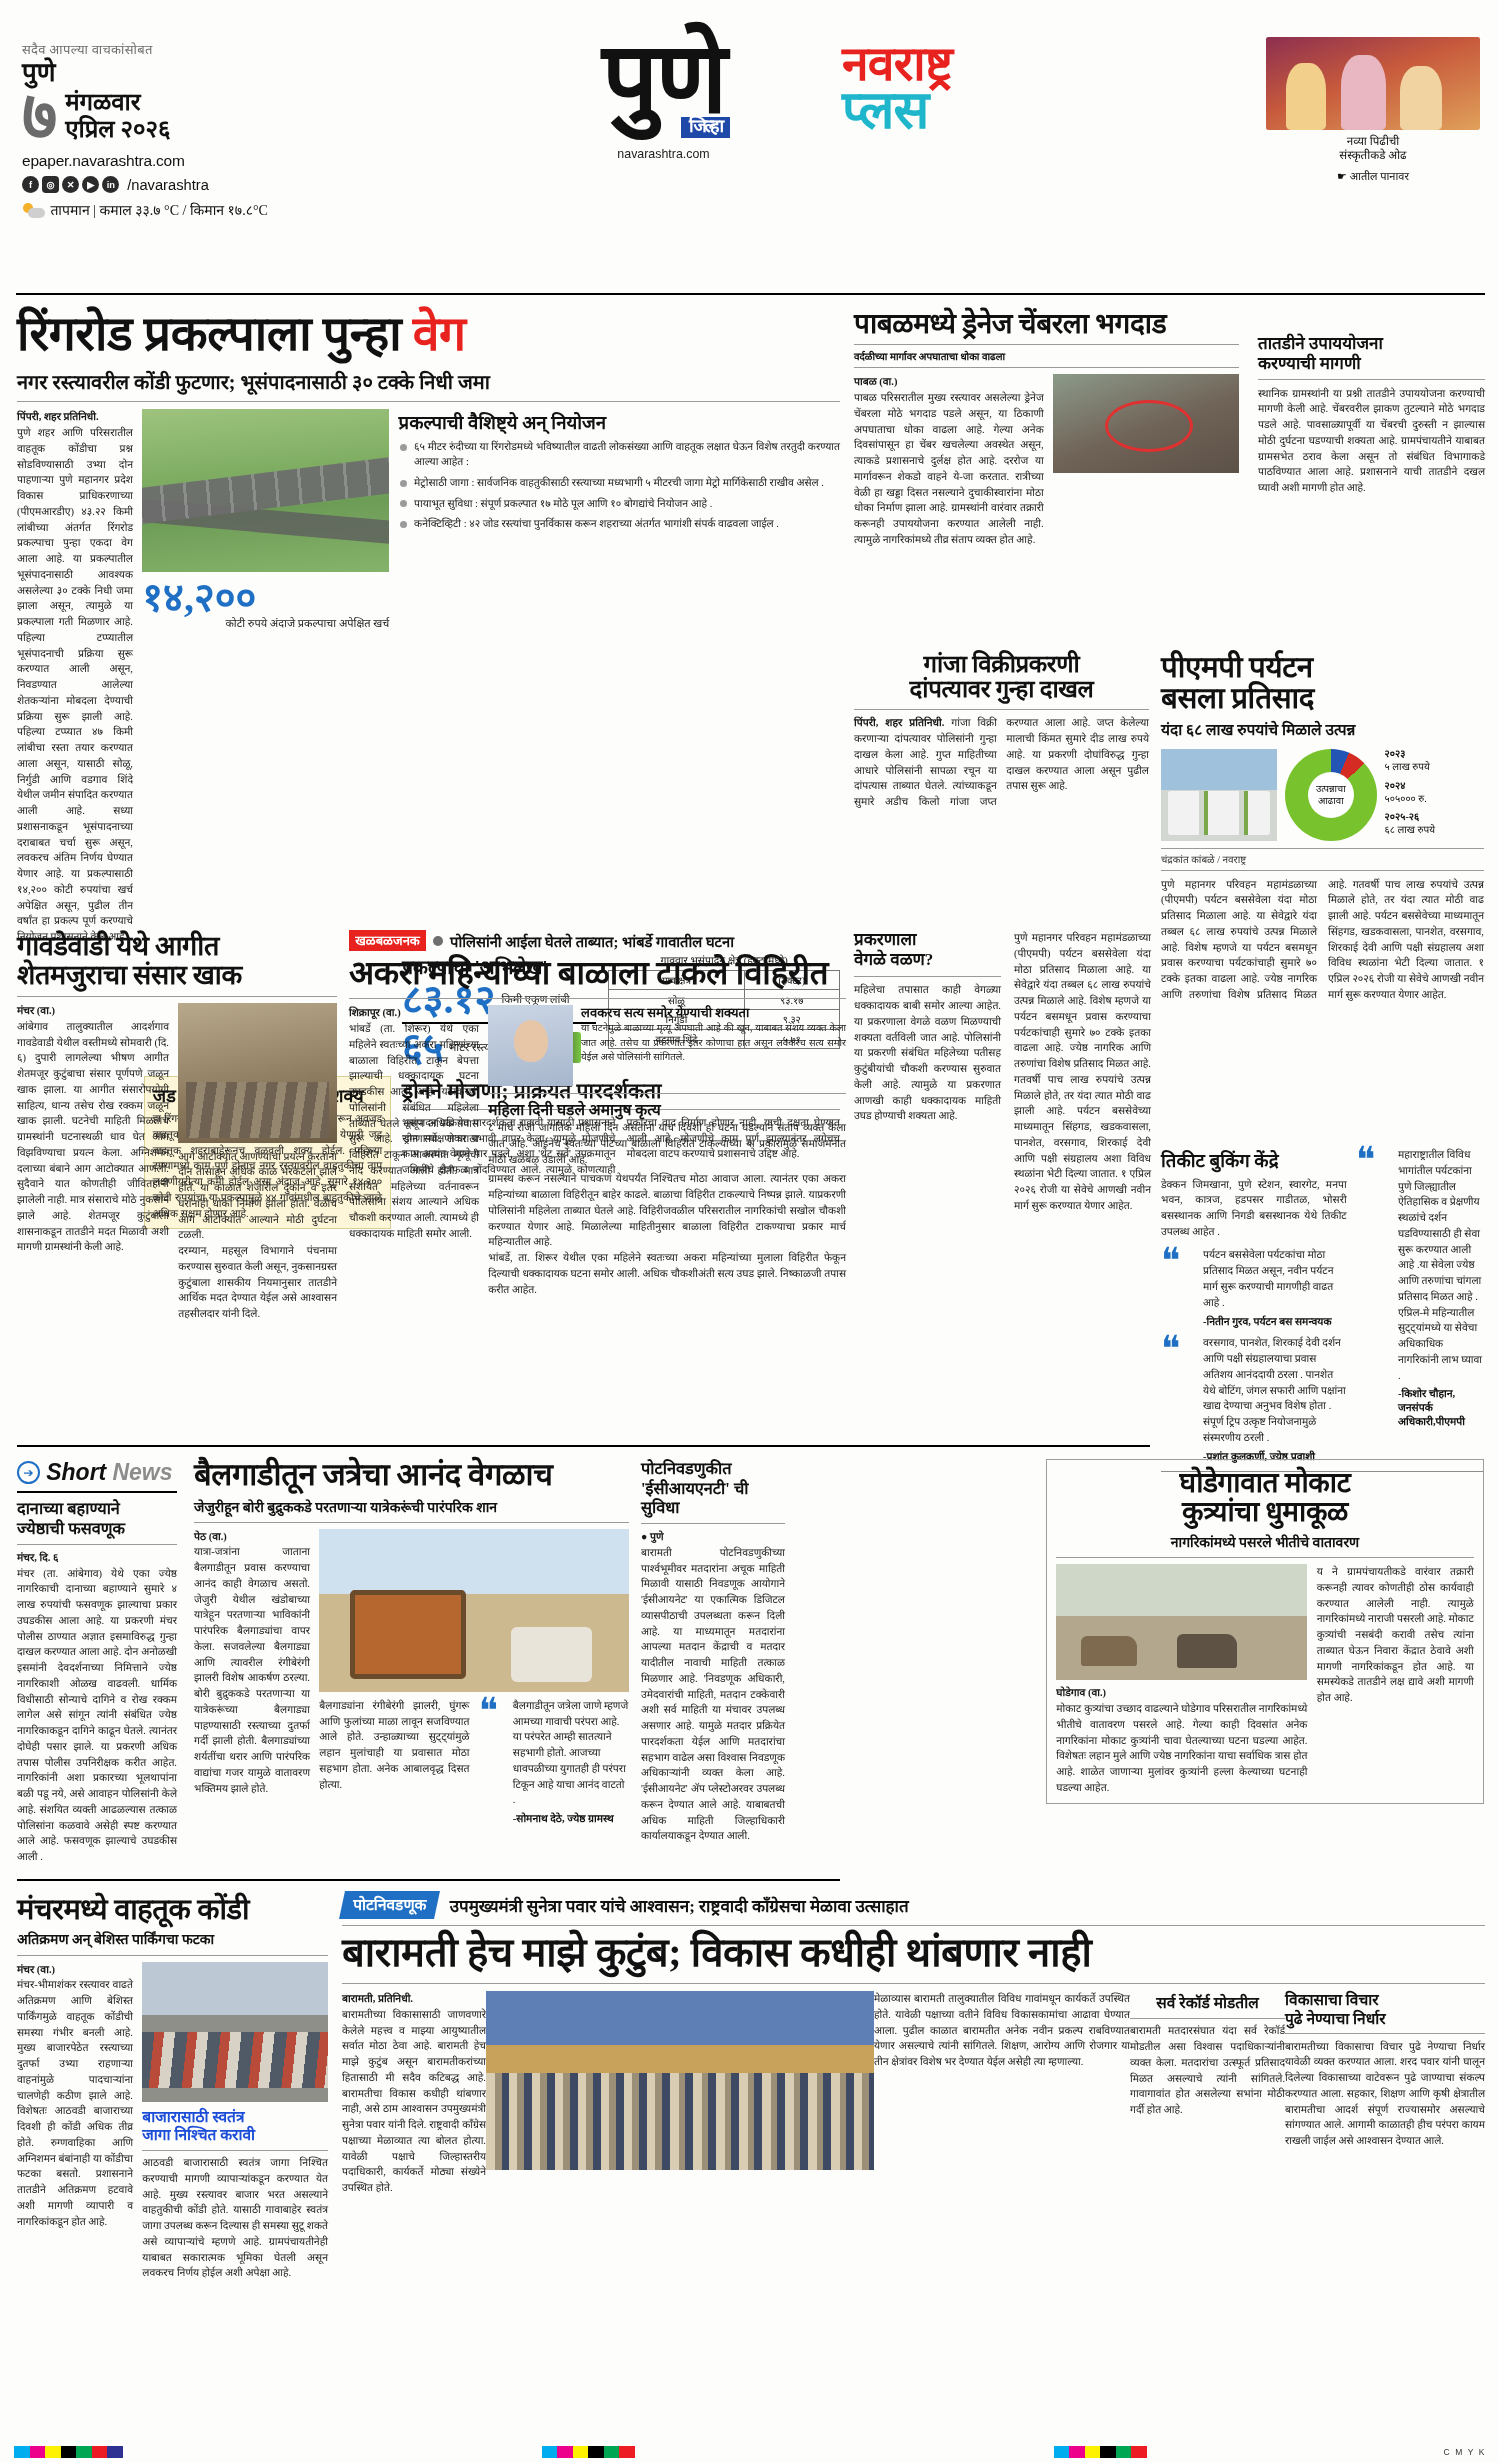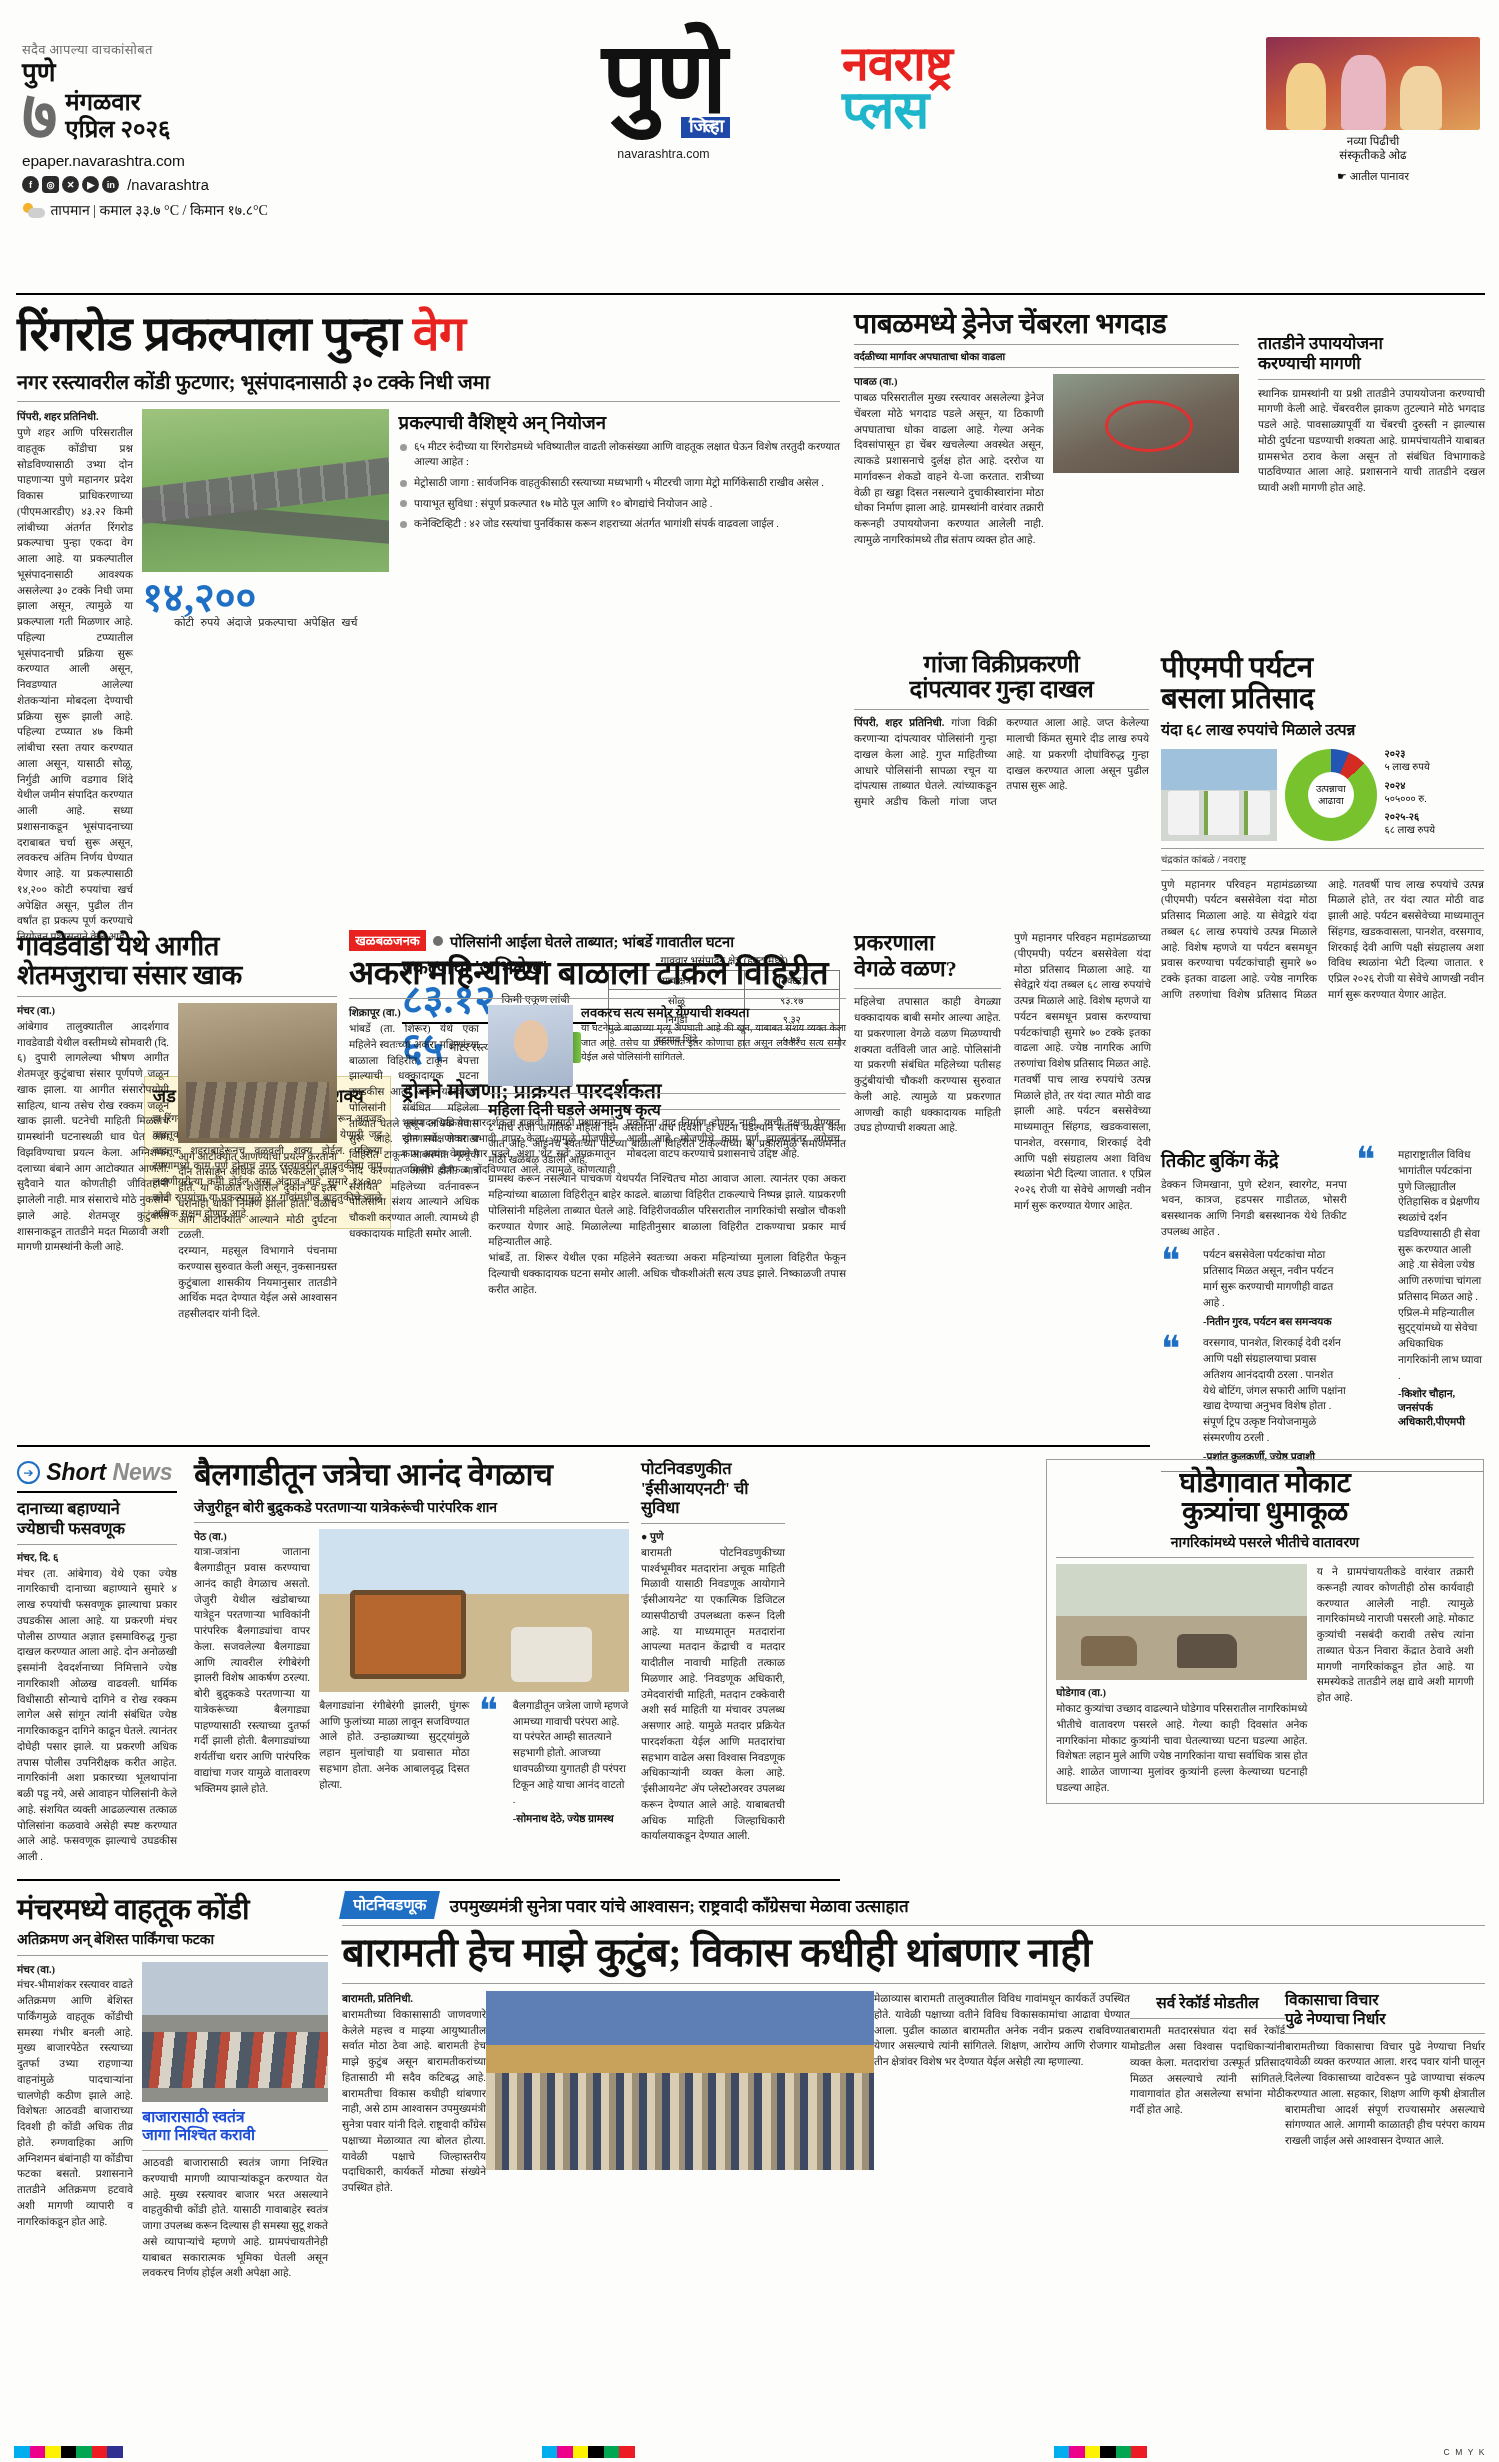--- a/index.html
+++ b/index.html
@@ -235,21 +235,21 @@
     <div style="display:flex; gap:9.3px;">
       <div style="width:116px; flex:none;">
         <div class="body-txt"><b>पिंपरी, शहर प्रतिनिधी.</b></div>
         <div class="body-txt">पुणे शहर आणि परिसरातील वाहतूक कोंडीचा प्रश्न सोडविण्यासाठी उभ्या दोन पाहणाऱ्या पुणे महानगर प्रदेश विकास प्राधिकरणाच्या (पीएमआरडीए) ४३.२२ किमी लांबीच्या अंतर्गत रिंगरोड प्रकल्पाचा पुन्हा एकदा वेग आला आहे. या प्रकल्पातील भूसंपादनासाठी आवश्यक असलेल्या ३० टक्के निधी जमा झाला असून, त्यामुळे या प्रकल्पाला गती मिळणार आहे. पहिल्या टप्प्यातील भूसंपादनाची प्रक्रिया सुरू करण्यात आली असून, निवडण्यात आलेल्या शेतकऱ्यांना मोबदला देण्याची प्रक्रिया सुरू झाली आहे. पहिल्या टप्प्यात ४७ किमी लांबीचा रस्ता तयार करण्यात आला असून, यासाठी सोळू, निर्गुडी आणि वडगाव शिंदे येथील जमीन संपादित करण्यात आली आहे. सध्या प्रशासनाकडून भूसंपादनाच्या दराबाबत चर्चा सुरू असून, लवकरच अंतिम निर्णय घेण्यात येणार आहे. या प्रकल्पासाठी १४,२०० कोटी रुपयांचा खर्च अपेक्षित असून, पुढील तीन वर्षांत हा प्रकल्प पूर्ण करण्याचे नियोजन प्रशासनाने केले आहे.</div>
       </div>
       <div style="width:247px; flex:none;">
         <div class="photo ph-road" style="height:163px;"></div>
         <div style="display:flex; align-items:flex-start; gap:4.7px; margin-top:6.2px;">
           <div class="stat-big">१४,२००</div>
         </div>
-        <div class="stat-lbl" style="text-align:center;font-family:Liberation Mono, monospace;">कोटी रुपये अंदाजे प्रकल्पाचा
+        <div class="stat-lbl" style="text-align:right;">कोटी रुपये अंदाजे प्रकल्पाचा
 अपेक्षित खर्च</div>
       </div>
       <div style="flex:1; min-width:0;">
         <div class="info-title">प्रकल्पाची वैशिष्ट्ये अन् नियोजन</div>
         <ul class="bullets">
           <li>६५ मीटर रुंदीच्या या रिंगरोडमध्ये भविष्यातील वाढती लोकसंख्या आणि वाहतूक लक्षात घेऊन विशेष तरतुदी करण्यात आल्या आहेत :</li>
           <li>मेट्रोसाठी जागा : सार्वजनिक वाहतुकीसाठी रस्त्याच्या मध्यभागी ५ मीटरची जागा मेट्रो मार्गिकेसाठी राखीव असेल .</li>
           <li>पायाभूत सुविधा : संपूर्ण प्रकल्पात १७ मोठे पूल आणि १० बोगद्यांचे नियोजन आहे .</li>
           <li>कनेक्टिव्हिटी : ४२ जोड रस्त्यांचा पुनर्विकास करून शहराच्या अंतर्गत भागांशी संपर्क वाढवला जाईल .</li>
         </ul>
@@ -438,21 +438,21 @@
         <div class="thin" style="margin:6.2px 0 4.7px;"></div>
         <div style="font-family:'Liberation Serif',serif;font-weight:bold;font-size:15.5px;color:#111;">महिला दिनी घडले अमानुष कृत्य</div>
         <div class="body-txt">८ मार्च रोजी जागतिक महिला दिन असताना याच दिवशी ही घटना घडल्याने संताप व्यक्त केला जात आहे. आईनेच स्वतःच्या पोटच्या बाळाला विहिरीत टाकल्याच्या या प्रकारामुळे समाजमनात मोठी खळबळ उडाली आहे.</div>
         <div class="body-txt" style="margin-top:3.9px;">ग्रामस्थ करून नसल्याने पाचकण येथपर्यंत निश्चितच मोठा आवाज आला. त्यानंतर एका अकरा महिन्यांच्या बाळाला विहिरीतून बाहेर काढले. बाळाचा विहिरीत टाकल्याचे निष्पन्न झाले. याप्रकरणी पोलिसांनी महिलेला ताब्यात घेतले आहे. विहिरीजवळील परिसरातील नागरिकांची सखोल चौकशी करण्यात येणार आहे. मिळालेल्या माहितीनुसार बाळाला विहिरीत टाकण्याचा प्रकार मार्च महिन्यातील आहे.</div>
         <div class="body-txt">भांबर्डे, ता. शिरूर येथील एका महिलेने स्वतःच्या अकरा महिन्यांच्या मुलाला विहिरीत फेकून दिल्याची धक्कादायक घटना समोर आली. अधिक चौकशीअंती सत्य उघड झाले. निष्काळजी तपास करीत आहेत.</div>
       </div>
     </div>
   </div>
 
   <div class="sec" style="left:854px; top:930px; width:147px;">
-    <div style="font-family:'Liberation Serif',serif;font-weight:bold;font-size:22px;line-height:1.2;color:#111;white-space:pre-line;">प्रकरणाला
+    <div style="font-family:'Liberation Serif',serif;font-weight:bold;font-size:17px;line-height:1.2;color:#111;white-space:pre-line;">प्रकरणाला
 वेगळे वळण?</div>
     <div class="thin" style="margin:5.4px 0;"></div>
     <div class="body-txt">महिलेचा तपासात काही वेगळ्या धक्कादायक बाबी समोर आल्या आहेत. या प्रकरणाला वेगळे वळण मिळण्याची शक्यता वर्तविली जात आहे. पोलिसांनी या प्रकरणी संबंधित महिलेच्या पतीसह कुटुंबीयांची चौकशी करण्यास सुरुवात केली आहे. त्यामुळे या प्रकरणात आणखी काही धक्कादायक माहिती उघड होण्याची शक्यता आहे.</div>
   </div>
 
   <div class="sec" style="left:1014px; top:930px; width:137px;">
     <div class="body-txt">पुणे महानगर परिवहन महामंडळाच्या (पीएमपी) पर्यटन बससेवेला यंदा मोठा प्रतिसाद मिळाला आहे. या सेवेद्वारे यंदा तब्बल ६८ लाख रुपयांचे उत्पन्न मिळाले आहे. विशेष म्हणजे या पर्यटन बसमधून प्रवास करण्याचा पर्यटकांचाही सुमारे ७० टक्के इतका वाढला आहे. ज्येष्ठ नागरिक आणि तरुणांचा विशेष प्रतिसाद मिळत आहे. गतवर्षी पाच लाख रुपयांचे उत्पन्न मिळाले होते, तर यंदा त्यात मोठी वाढ झाली आहे. पर्यटन बससेवेच्या माध्यमातून सिंहगड, खडकवासला, पानशेत, वरसगाव, शिरकाई देवी आणि पक्षी संग्रहालय अशा विविध स्थळांना भेटी दिल्या जातात. १ एप्रिल २०२६ रोजी या सेवेचे आणखी नवीन मार्ग सुरू करण्यात येणार आहेत.</div>
   </div>
 
   <div class="rule" style="position:absolute;left:17px;top:1445px;width:1133px;height:1.6px;"></div>

